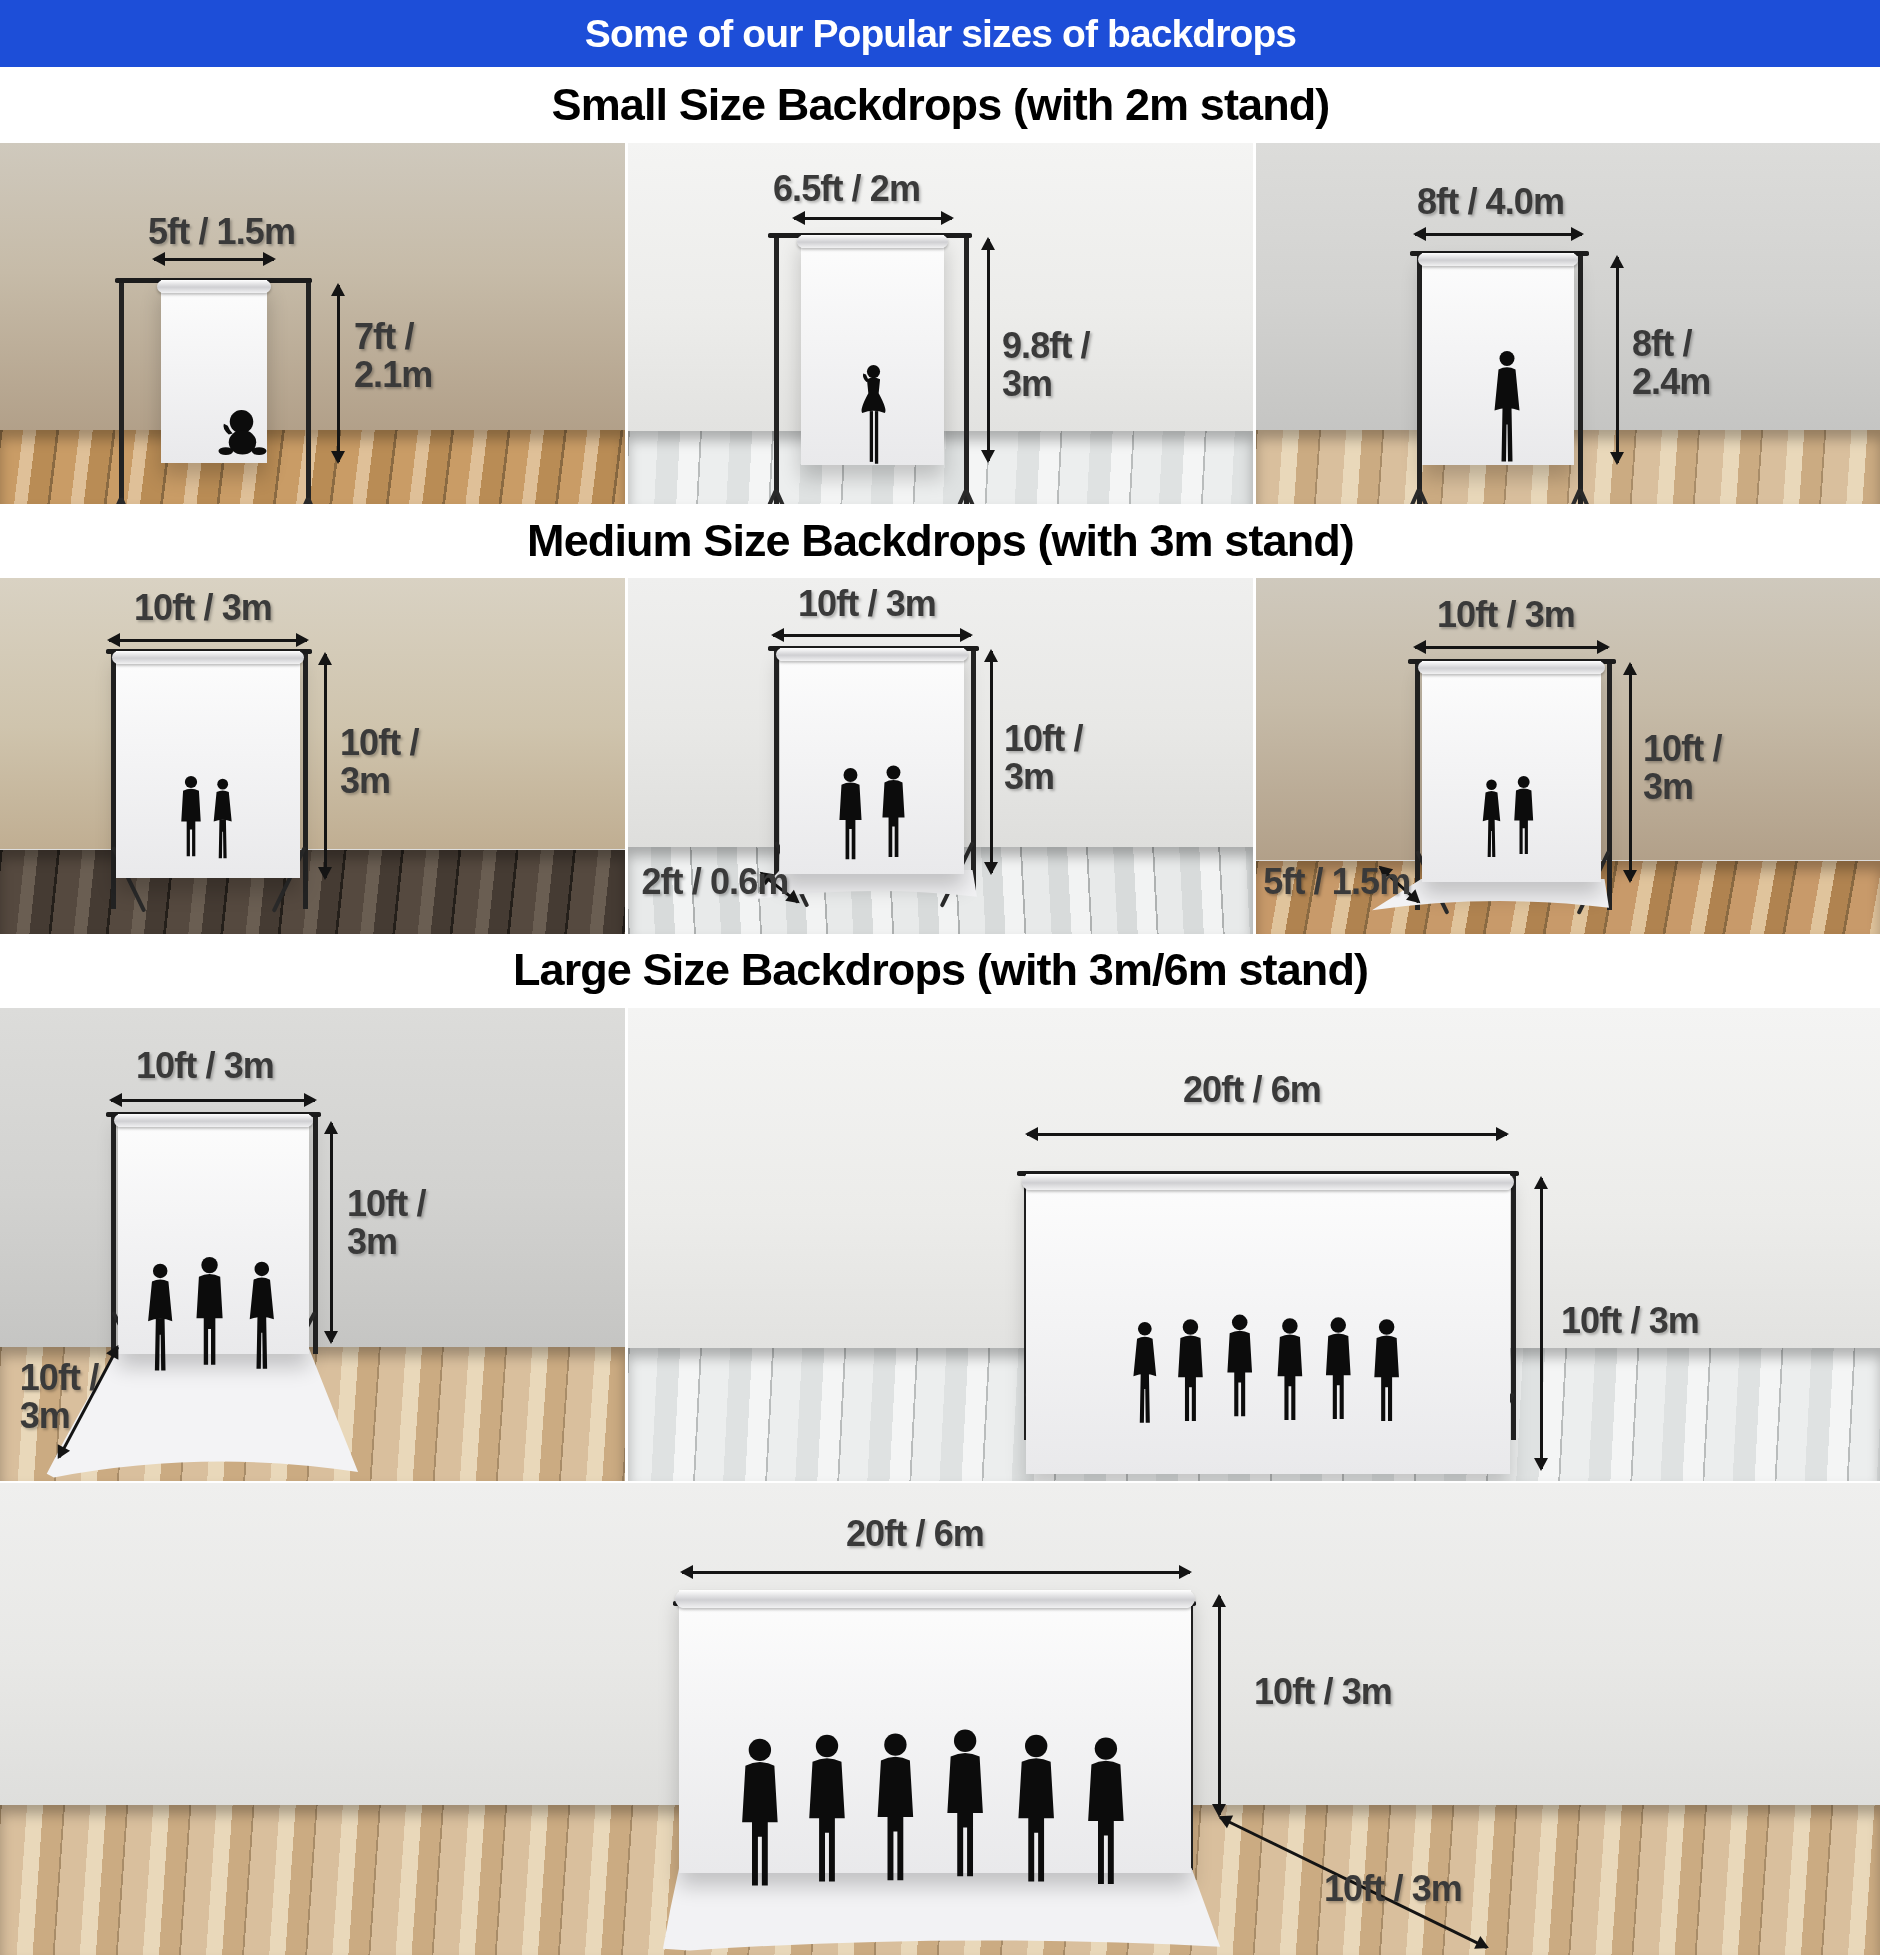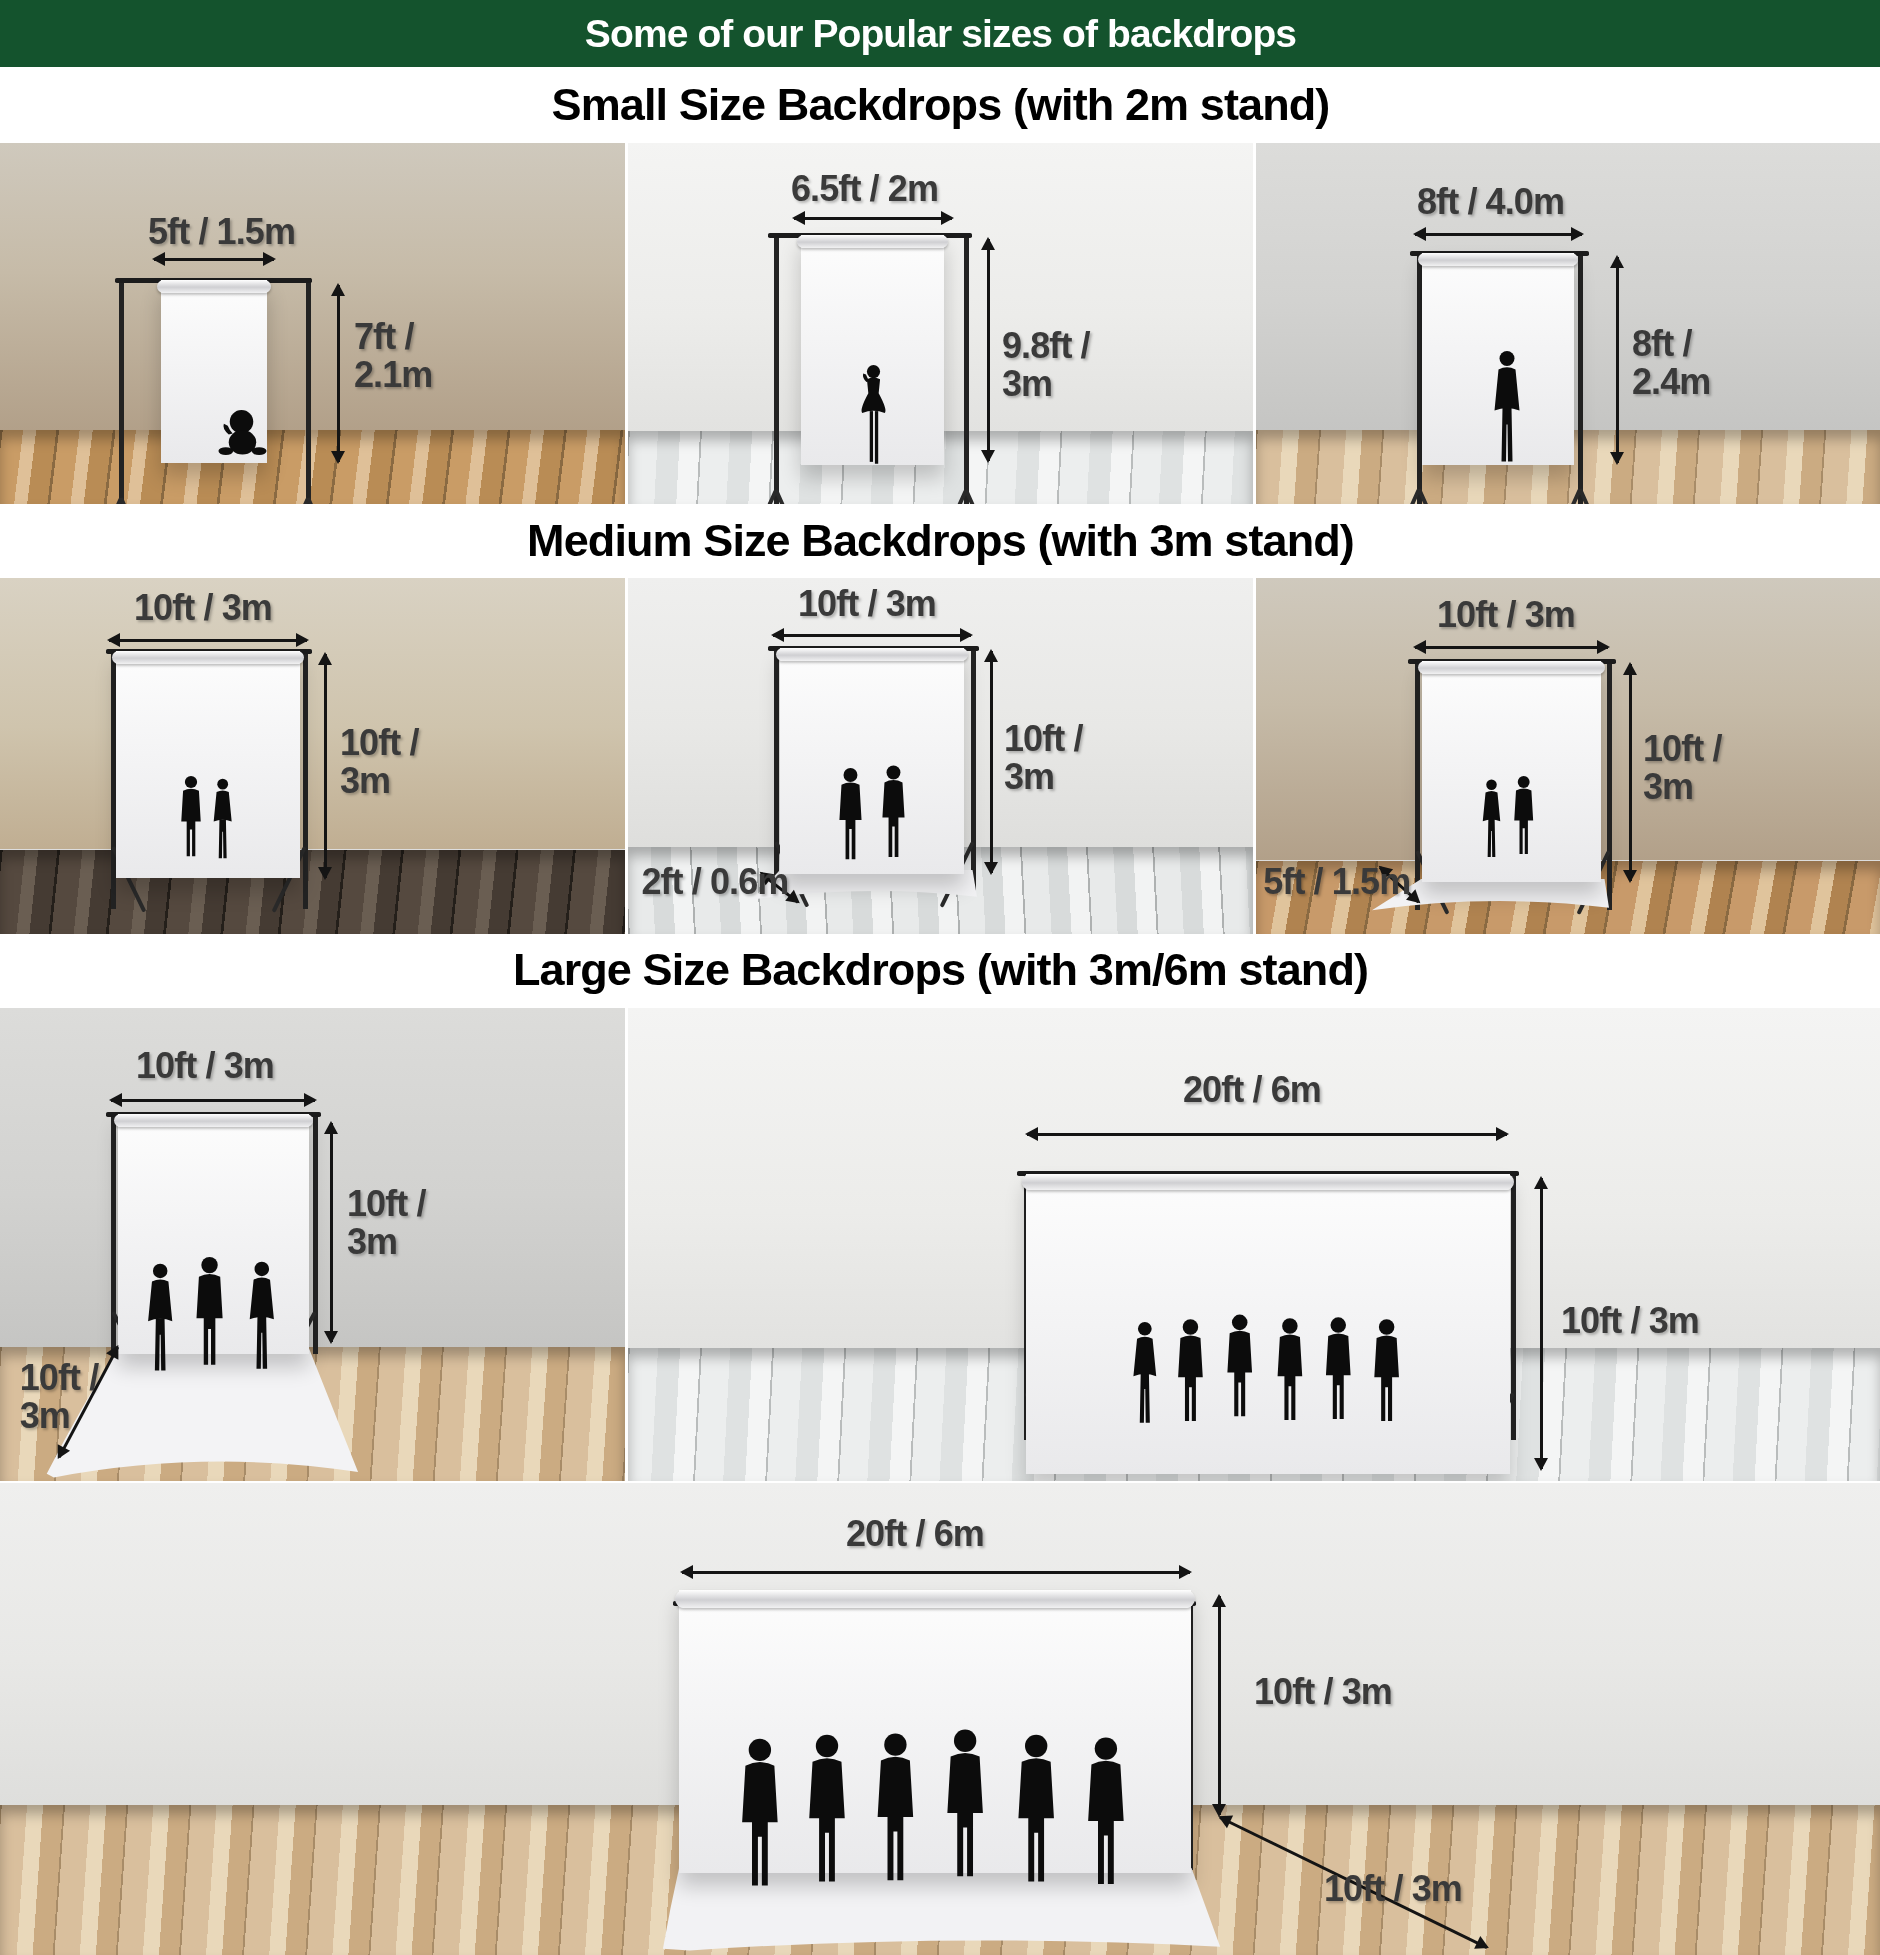--- a/index.html
+++ b/index.html
@@ -1,19 +1,19 @@
 <!DOCTYPE html>
 <html style="font-size:14.3px"><head>
 <meta charset="utf-8">
 <style>
   html,body{margin:0;padding:0;background:#ffffff;}
   #stage{position:relative;width:1881px;height:1955px;background:#ffffff;overflow:hidden;
          font-family:"Liberation Sans", sans-serif;}
   
-  .header-bar{position:absolute;left:0;top:0;width:1881px;height:67px;background:#14532d;
+  .header-bar{position:absolute;left:0;top:0;width:1881px;height:67px;background:#1d4ed8;
               display:flex;align-items:center;justify-content:center;}
   .header-bar .t{color:#fff;font-size:39px;font-weight:bold;letter-spacing:-0.9px;}
   .section-title{position:absolute;left:0;width:1881px;display:flex;align-items:center;justify-content:center;
                  color:#000;font-size:45px;font-weight:bold;letter-spacing:-0.9px;background:#fff;}
   
   .panel{position:absolute;overflow:hidden;background:#ddd;}
   .wall{position:absolute;left:0;top:0;right:0;z-index:0;}
   .floor{position:absolute;left:0;right:0;bottom:0;z-index:1;box-shadow:inset 0 9px 12.5px rgba(0,0,0,.28);}
   .pole{position:absolute;width:4.5px;background:#232323;z-index:2;}
   .leg{position:absolute;width:3.6px;background:#2a2a2a;border-radius:1.8px;z-index:2;transform-origin:top center;}
@@ -132,21 +132,21 @@
     <div class="leg" style="left:336px;top:347px;height:82px;transform:rotate(24deg);"></div>
     <div class="leg" style="left:336px;top:347px;height:82px;transform:rotate(-24deg);"></div>
     <div class="crossbar" style="left:140px;top:90px;width:204px;"></div>
     <div class="backdrop" style="left:173px;top:92px;width:143px;height:230px;">
       <div class="roll"></div>
     </div>
     <svg class="figure" style="left:222px;top:215px;width:47px;height:125px;" viewBox="0 0 100 240">
         <use href="#sil-girl"></use>
       </svg>
     <div class="dim-arrow h" style="left:166px;top:74px;width:158px;"></div>
-    <div class="dim-label" style="left:163px;top:27px;text-align:center;">6.5ft / 2m</div>
+    <div class="dim-label" style="left:145px;top:27px;text-align:center;">6.5ft / 2m</div>
     <div class="dim-arrow v" style="left:359px;top:96px;height:222px;"></div>
     <div class="dim-label" style="left:374px;top:184px;">
       <div>9.8ft /</div>
       <div>3m</div>
     </div>
   </div>
 
   <div class="panel" style="left:1256px;top:143px;width:625px;height:361px;">
     <div class="wall wall-gray" style="height:287px;"></div>
     <div class="floor floor-lightwood" style="height:74px;"></div>

